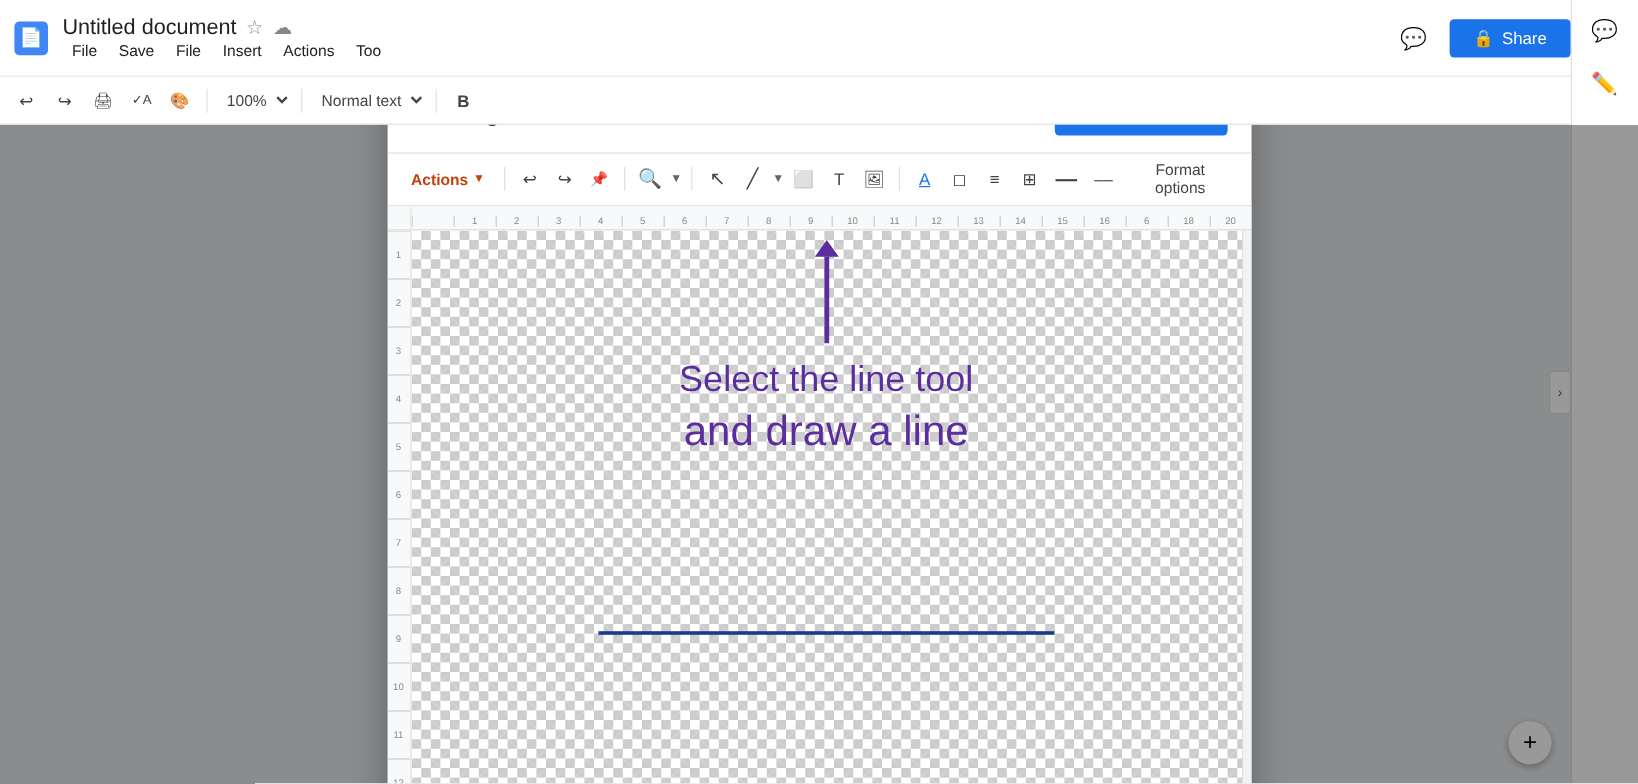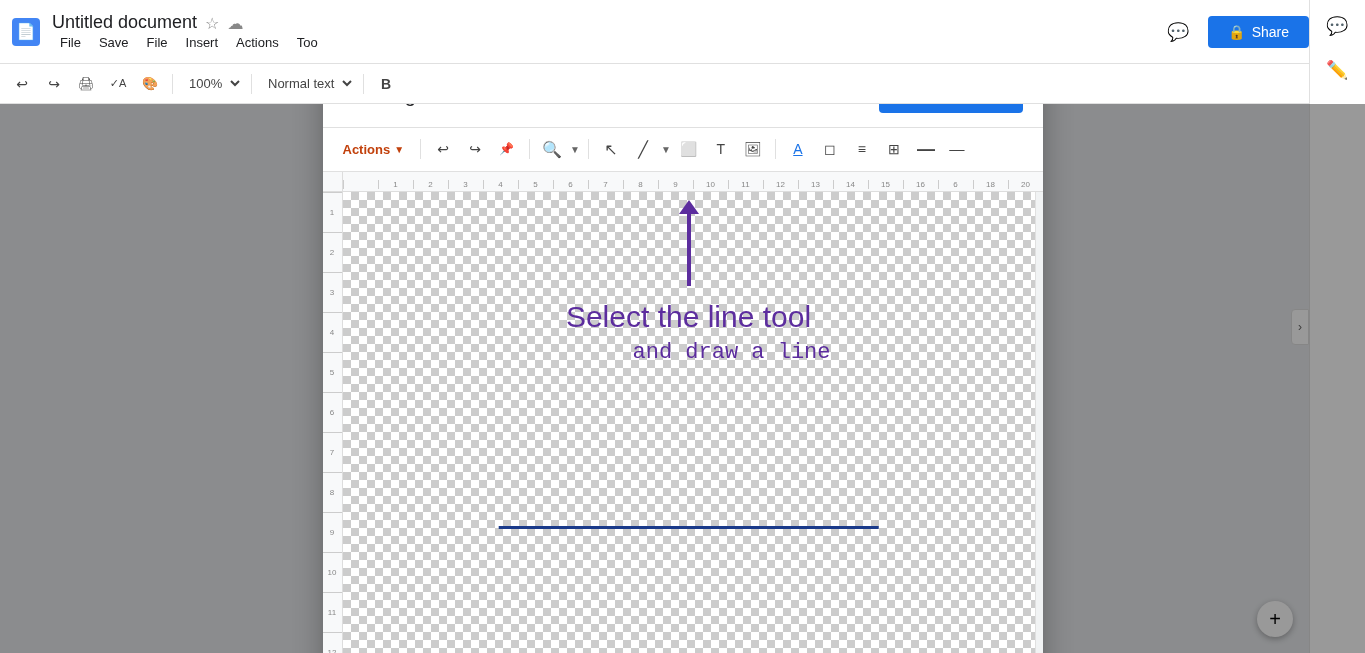--- a/index.html
+++ b/index.html
@@ -480,20 +480,21 @@
           <button class="dtoolbar-btn" style="font-size:14px; color:#1a73e8; text-decoration:underline;">A</button>
           <button class="dtoolbar-btn" style="font-size:14px;">◻</button>
           <button class="dtoolbar-btn" style="font-size:14px;">≡</button>
           <button class="dtoolbar-btn" style="font-size:14px;">⊞</button>
 
           <div style="display:flex;align-items:center;gap:2px;">
             <button class="dtoolbar-btn" style="font-size:18px; font-weight:bold;">—</button>
             <button class="dtoolbar-btn" style="font-size:14px; letter-spacing:-2px;">– –</button>
           </div>
 
+          <button class="format-options-btn">Format options</button>
         </div>
 
         <div class="dialog-canvas">
           <div style="display:flex; flex-direction:column; width:100%; height:100%;">
 
             <div style="display:flex; height:20px; flex-shrink:0;">
               <div class="ruler-corner"></div>
               <div class="ruler-h" style="flex:1;">
                 <div class="ruler-h-marks">
                   <div class="ruler-mark"></div>
@@ -542,21 +543,21 @@
                 <div class="drawing-content">
 
                   <div style="position:absolute; left:50%; top:8px; transform:translateX(-50%); display:flex; flex-direction:column; align-items:center;">
 
                     <div style="width:0;height:0;border-left:10px solid transparent;border-right:10px solid transparent;border-bottom:14px solid #5c2d9e;"></div>
 
                     <div style="width:4px;height:72px;background:#5c2d9e;"></div>
                   </div>
 
                   <div style="position:absolute; top:108px; left:50%; transform:translateX(-50%); font-family:Liberation Sans, sans-serif; font-size:30px; color:#5c2d9e; white-space:nowrap;">Select the line tool</div>
-                  <div style="position:absolute; top:148px; left:50%; transform:translateX(-50%); font-family:Liberation Mono, monospace; font-size:22px; color:#5c2d9e; white-space:nowrap;margin-left:43px;">and draw a line</div>
+                  <div style="position:absolute; top:148px; left:50%; transform:translateX(-50%); font-family:Liberation Sans, sans-serif; font-size:35px; color:#5c2d9e; white-space:nowrap;">and draw a line</div>
 
                   <div style="position:absolute; bottom:165px; left:50%; transform:translateX(-50%); width:55%; height:3px; background:#1a3a8a;"></div>
                 </div>
               </div>
 
               <div class="scrollbar-v"></div>
             </div>
           </div>
         </div>
 

